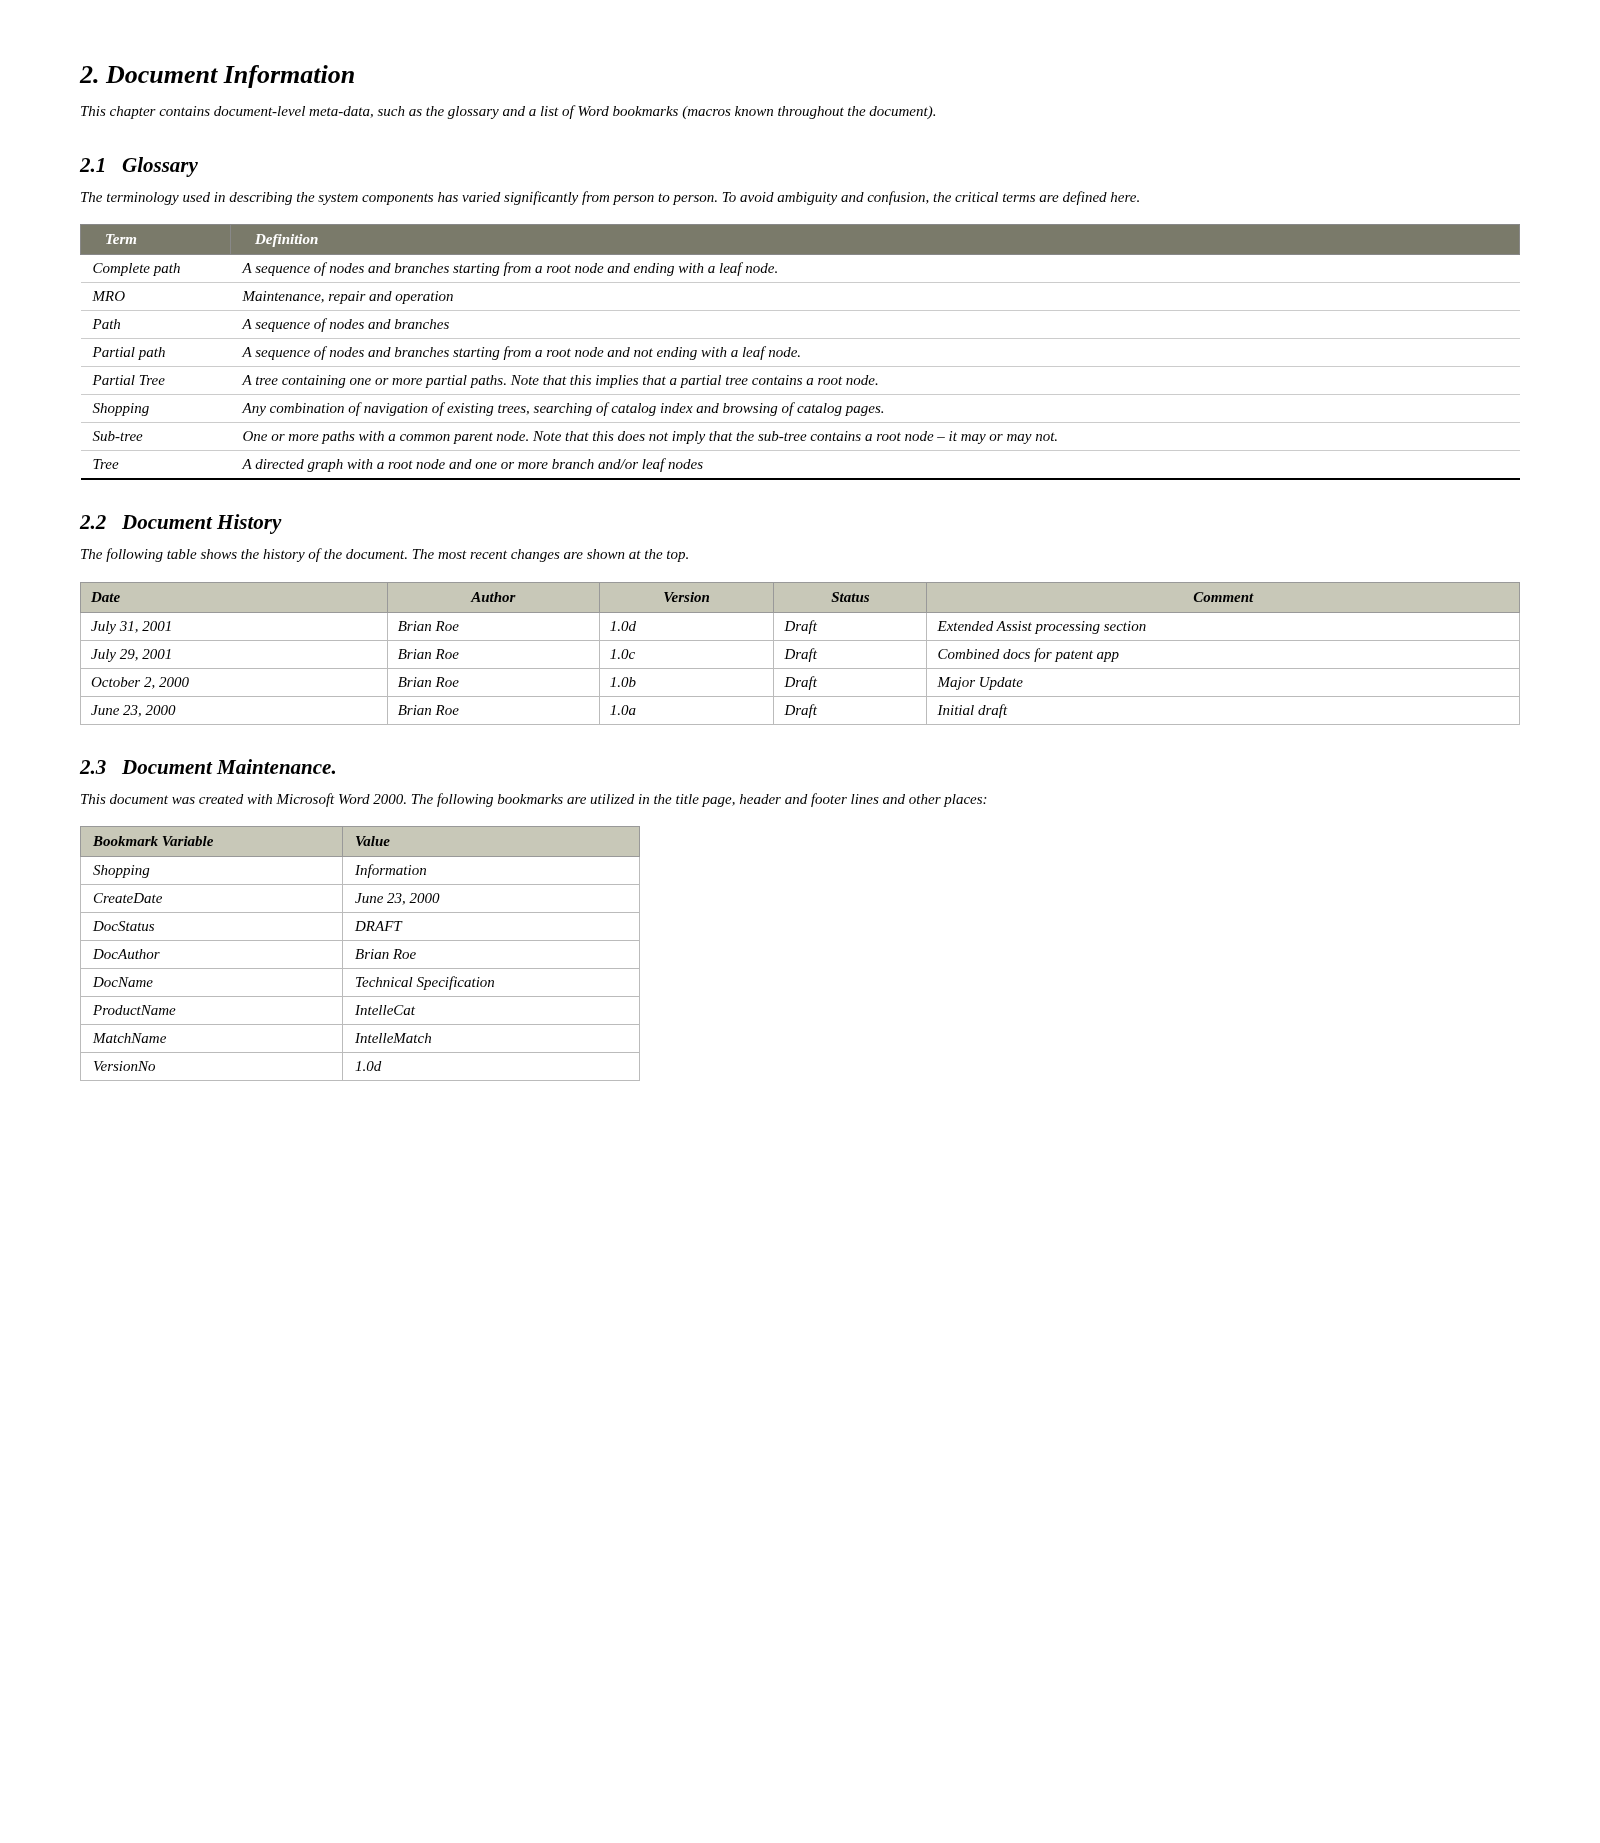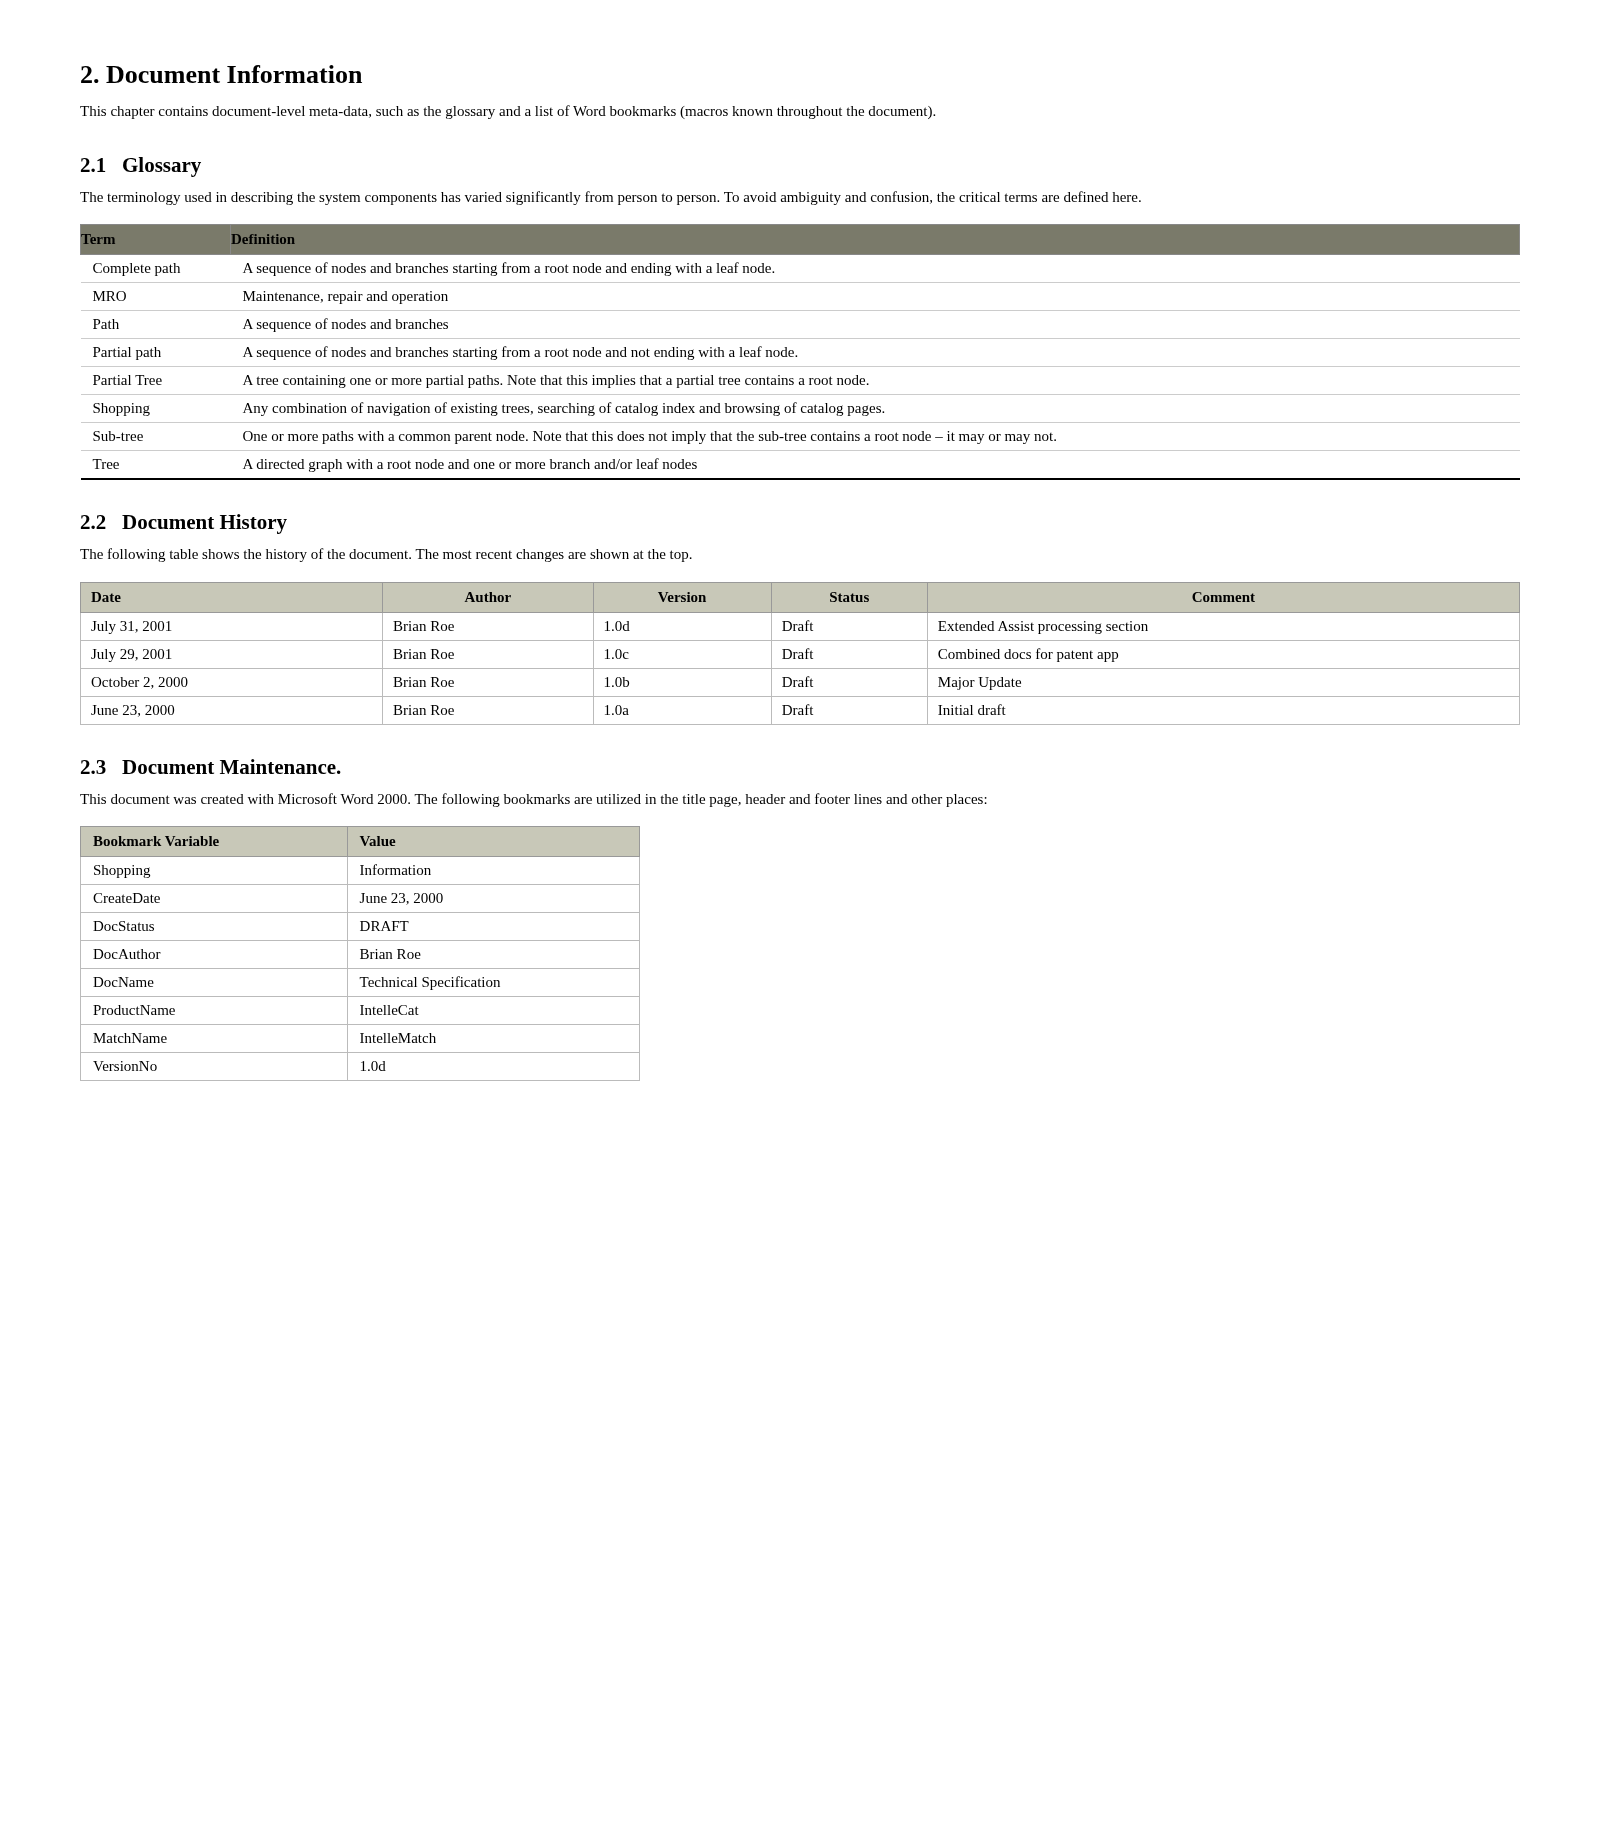--- a/index.html
+++ b/index.html
@@ -39,23 +39,23 @@
     
     .glossary-table {
       width: 100%;
       border-collapse: collapse;
       margin-bottom: 30px;
       font-size: 15px;
     }
 
     .glossary-table thead tr th {
       background-color: #7a7a6a;
-      color: #000000;
-      text-align: left;
-      padding: 6px 0;
+      color: #ffffff;
+      text-align: left;
+      padding: 6px 24px;
       border: 1px solid #888;
       font-weight: bold;
     }
 
     .glossary-table tbody tr td {
       padding: 5px 12px;
       border-bottom: 1px solid #ccc;
       vertical-align: top;
     }
 
@@ -120,20 +120,21 @@
     }
 
     .bookmark-table tbody tr td {
       padding: 5px 12px;
       border: 1px solid #bbb;
       vertical-align: top;
     }
 
     .section-block {
       margin-bottom: 10px;
+      font-style: italic;
     }
   </style>
 </head>
 <body>
 
 <div class="section-block">
   <h1 class="section-title">
     <span>2.</span>
     <span>Document Information</span>
   </h1>

